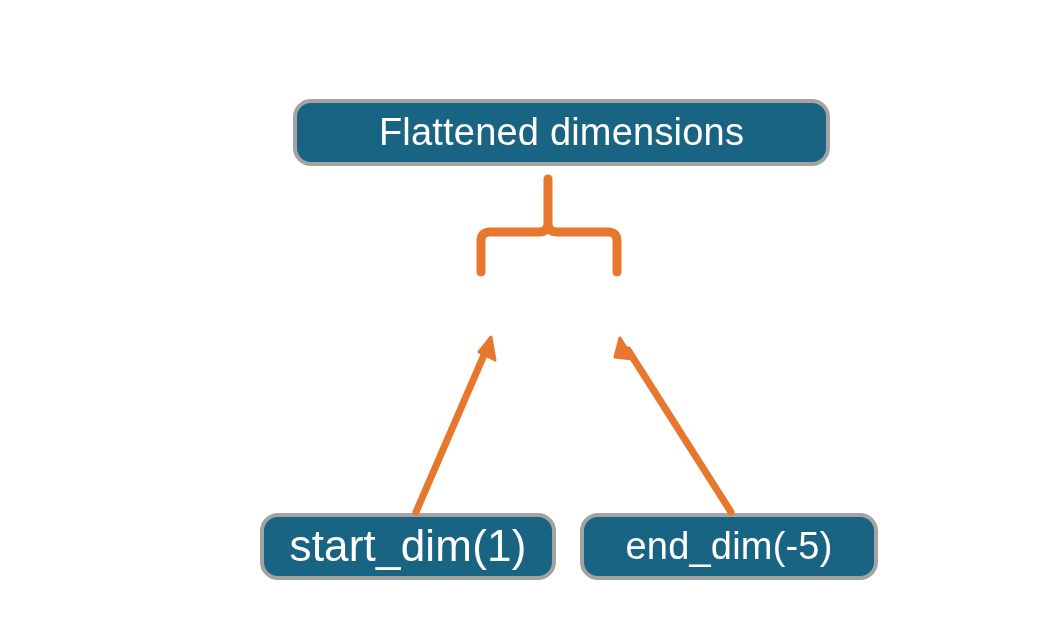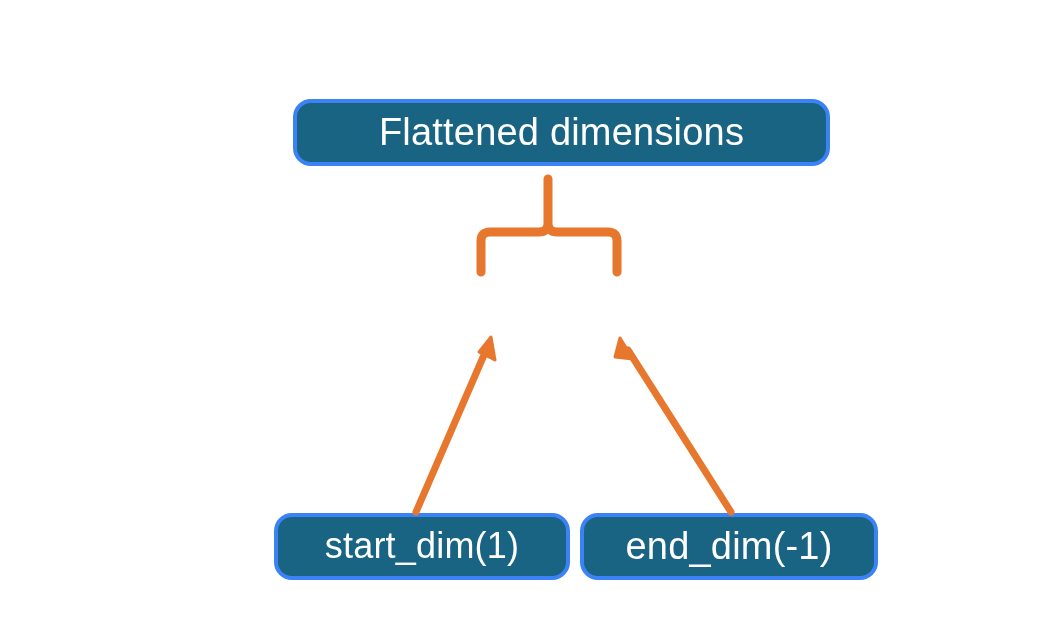--- a/index.html
+++ b/index.html
@@ -14,21 +14,21 @@
     position: relative;
     width: 1038px;
     height: 632px;
     background: #ffffff;
     overflow: hidden;
   }
   .node {
     position: absolute;
     box-sizing: border-box;
     background: #196383;
-    border: 4px solid #3b82f6;
+    border: 4px solid #a3a3a3;
     border-radius: 18px;
     display: flex;
     align-items: center;
     justify-content: center;
     color: #ffffff;
     font-weight: 400;
     letter-spacing: 0.2px;
     white-space: nowrap;
     z-index: 1;
   }
@@ -41,25 +41,25 @@
   }
   #node-shape {
     left: 180px;
     top: 215px;
     width: 698px;
     height: 161px;
     font-size: 54px;
     border-radius: 24px;
   }
   #node-start-dim {
-    left: 274px;
+    left: 260px;
     top: 513px;
     width: 296px;
     height: 67px;
-    font-size: 36px;
+    font-size: 44px;
   }
   #node-end-dim {
     left: 580px;
     top: 513px;
     width: 298px;
     height: 67px;
     font-size: 38px;
   }
   .node-label {
     display: block;
@@ -84,21 +84,21 @@
   <div class="node" id="node-flattened">
     <span class="node-label">Flattened dimensions</span>
   </div>
 
 
   <div class="node" id="node-start-dim">
     <span class="node-label">start_dim(1)</span>
   </div>
 
   <div class="node" id="node-end-dim">
-    <span class="node-label">end_dim(-1)</span>
+    <span class="node-label">end_dim(-5)</span>
   </div>
 
   <svg id="overlay" viewBox="0 0 1038 632">
 
     <g>
       <path d="M 481 272
                L 481 241
                Q 481 232 490 232
                L 539 232
                Q 548 232 548 223

